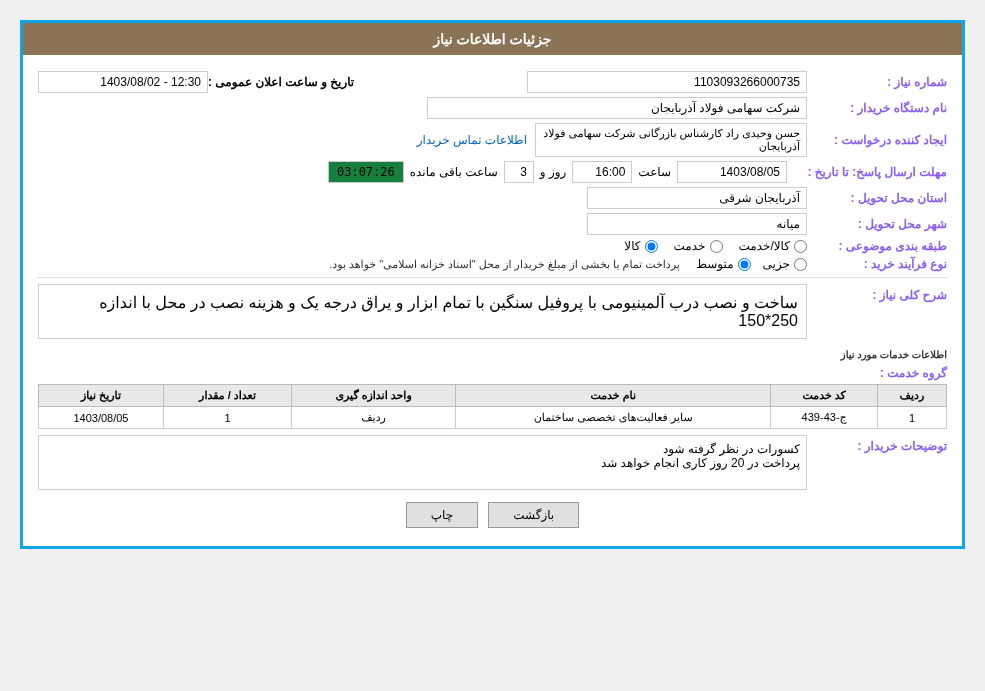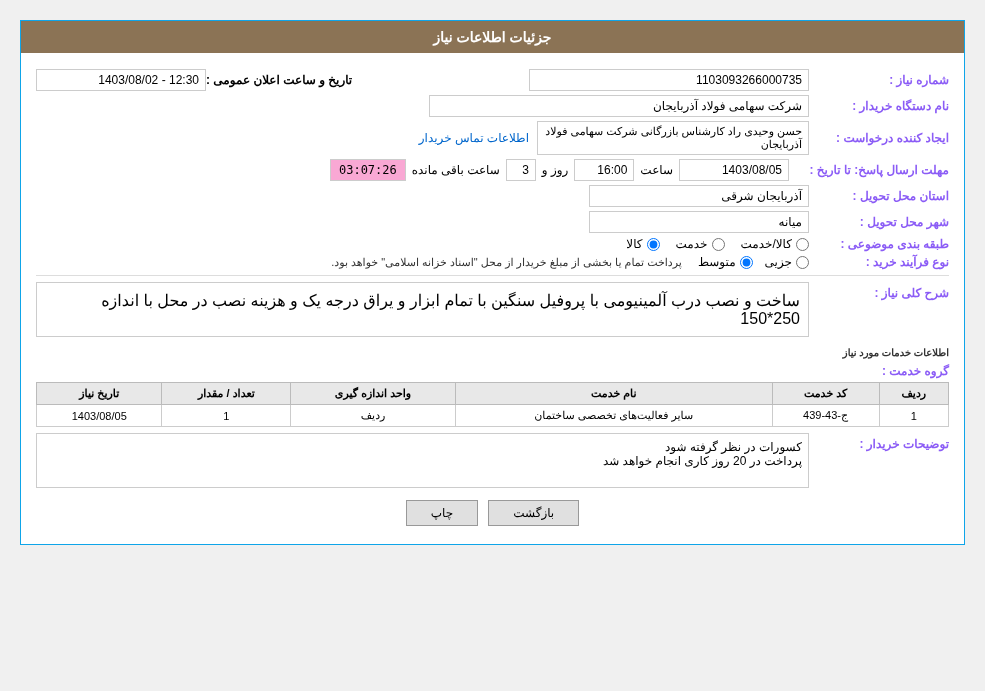--- a/index.html
+++ b/index.html
@@ -10,21 +10,21 @@
       direction: rtl;
       min-height: 691px;
       display: flex;
       justify-content: center;
       align-items: flex-start;
       padding: 20px;
     }
     .container {
       width: 945px;
       background: #fff;
-      border: 1px solid #0ea5e9;
+      border: 3px solid #0ea5e9;
     }
     .header {
       background: #8b7355;
       color: #fff;
       text-align: center;
       padding: 8px 12px;
       font-size: 14px;
       font-weight: bold;
     }
     .content {
@@ -42,21 +42,21 @@
       min-height: 20px;
       display: inline-block;
       background: #fff;
       text-align: right;
     }
     .input-wide { width: 280px; }
     .blue-link { color: #0066cc; text-decoration: none; cursor: pointer; }
     .timer-box {
       border: 1px solid #ccc;
       padding: 3px 8px;
-      background: #f9a8d4;
+      background: #15803d;
       direction: ltr;
       font-family: monospace;
     }
     .radio-group {
       display: flex;
       gap: 16px;
       direction: rtl;
     }
     .radio-item {
       display: flex;

